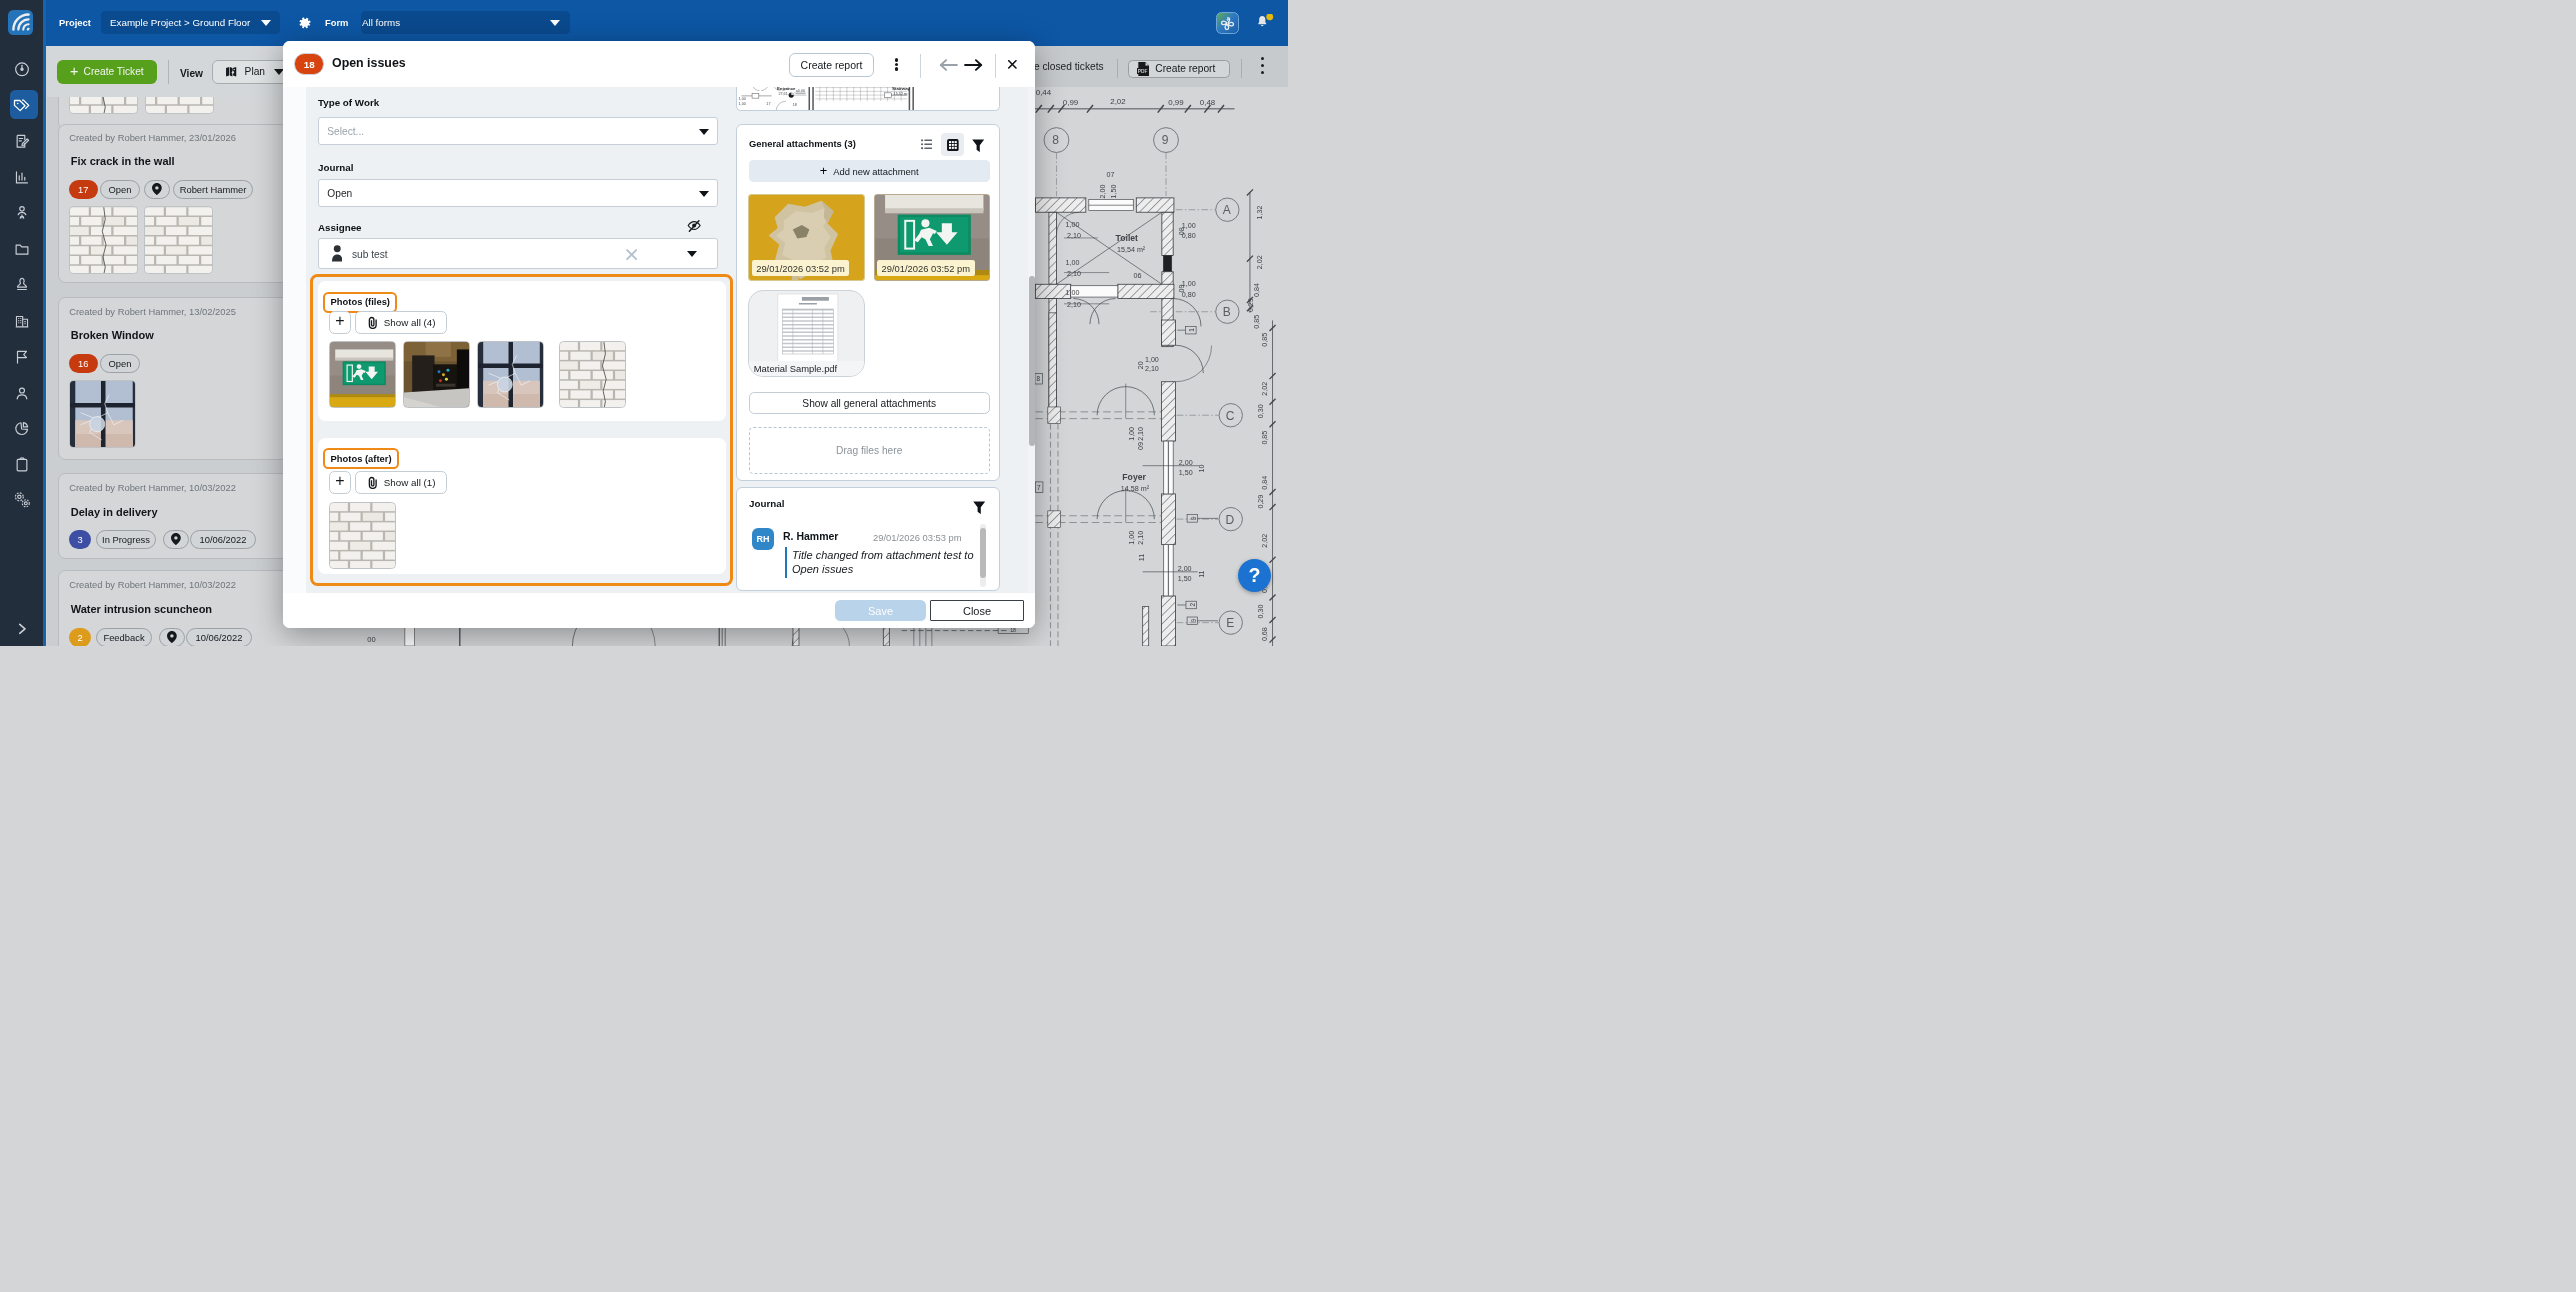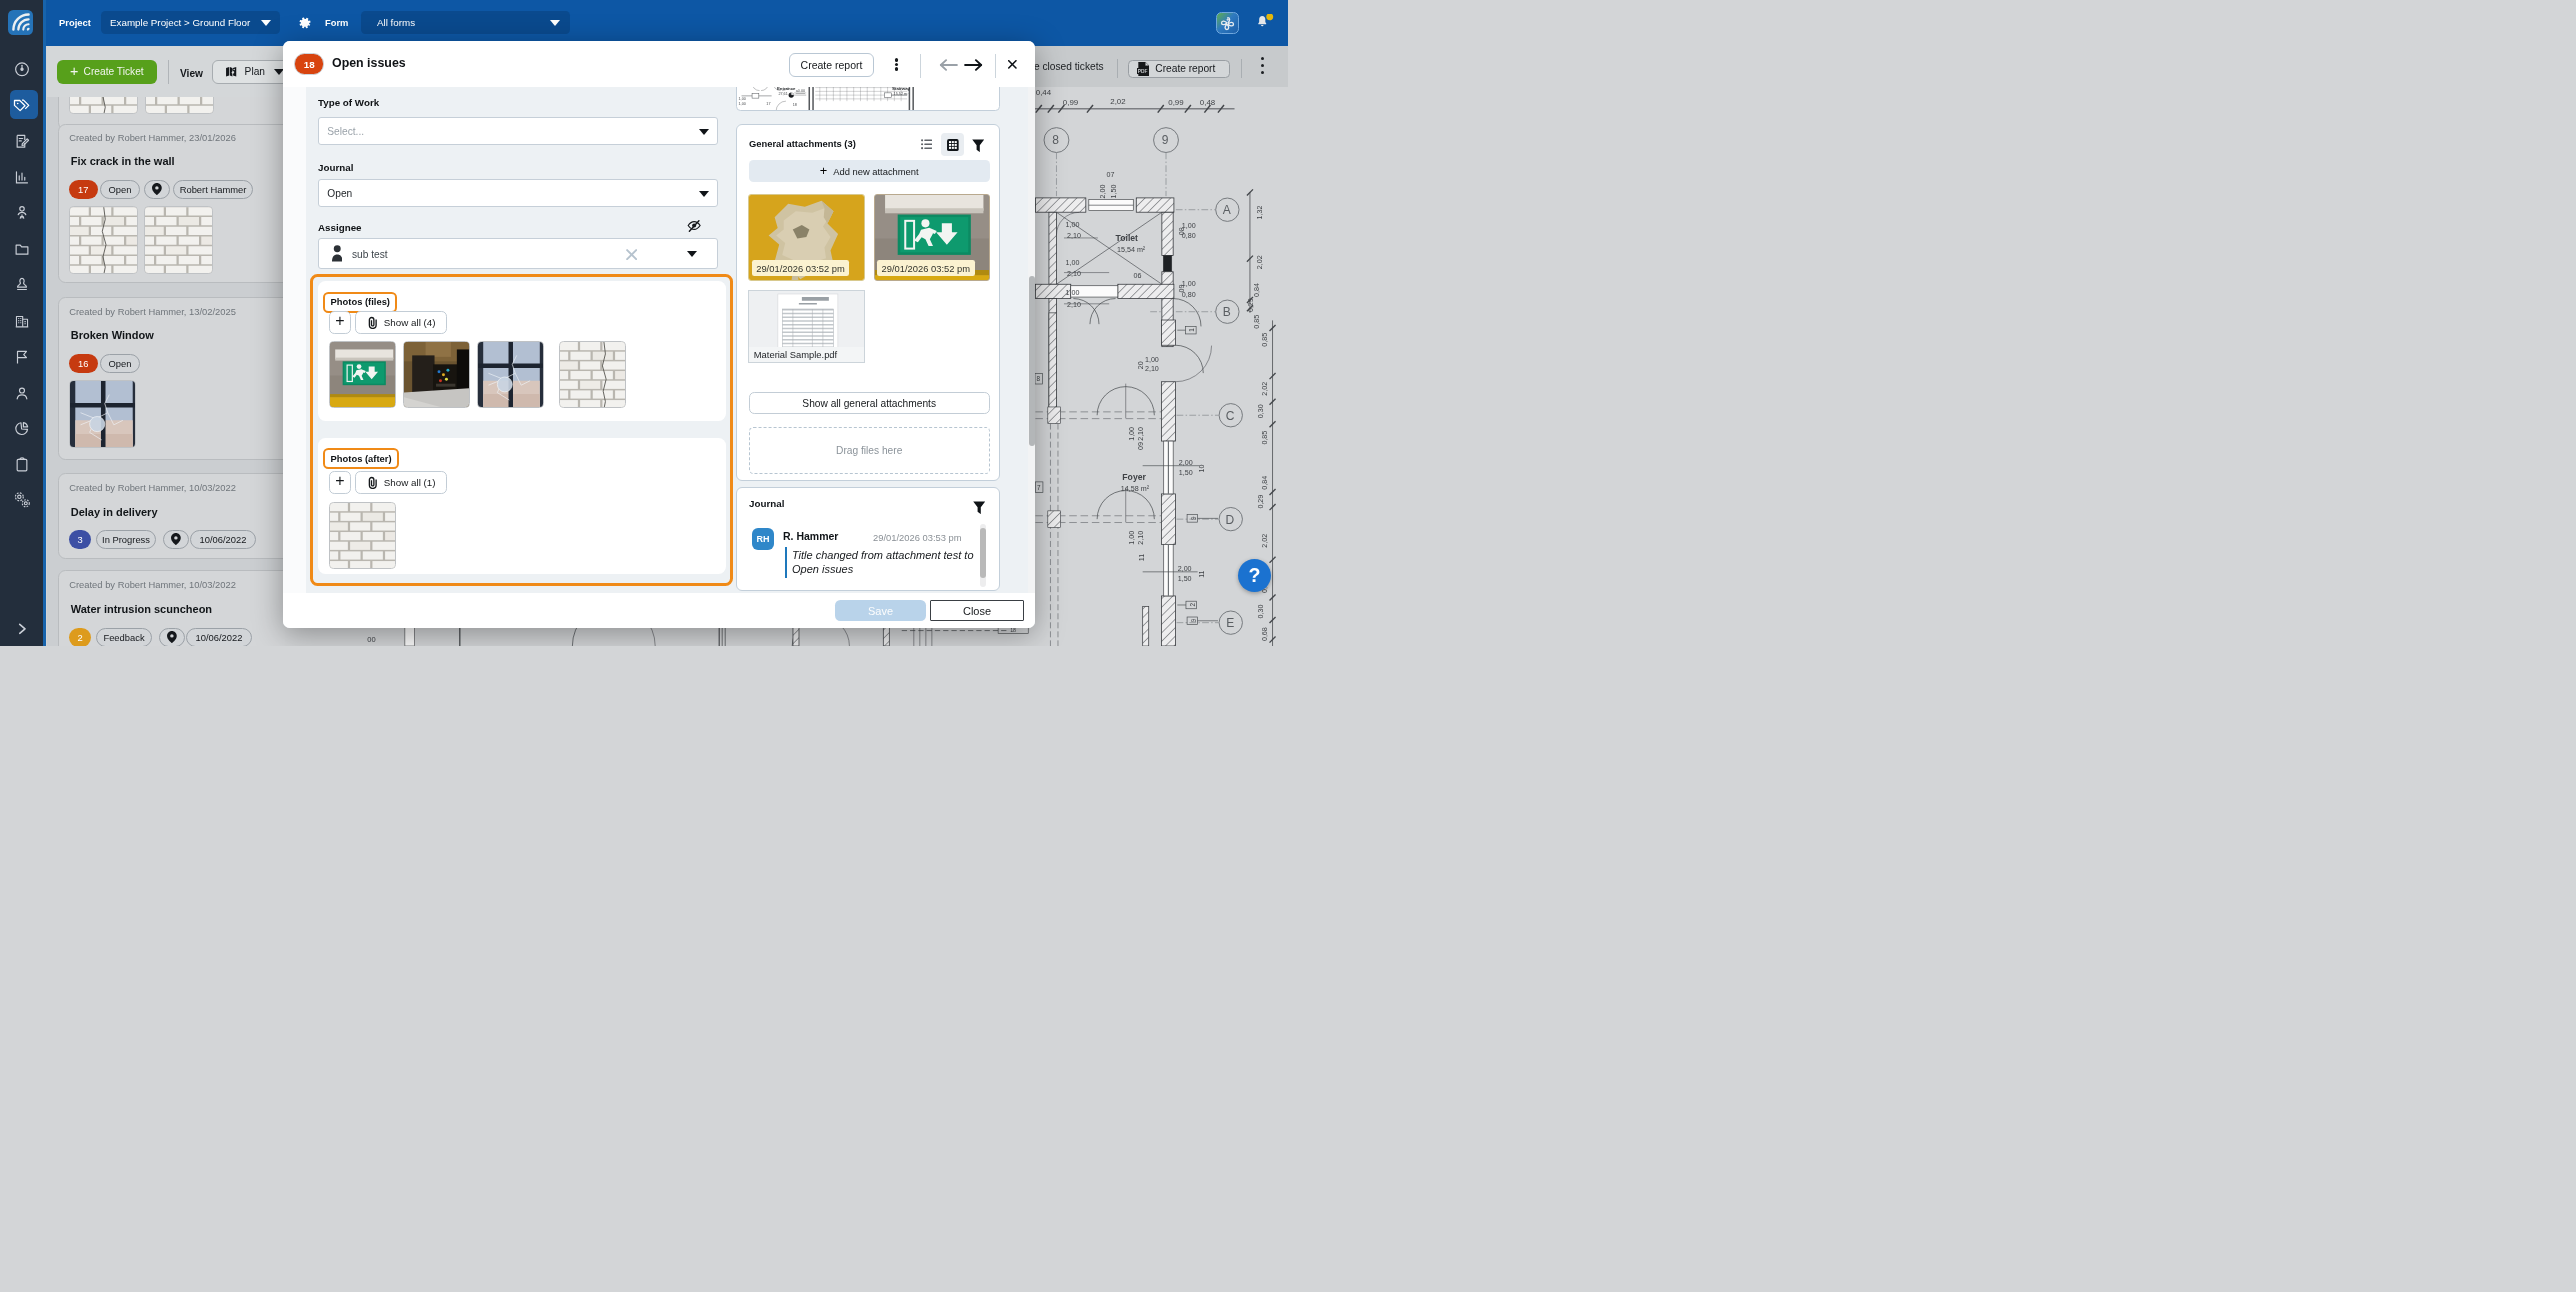--- a/index.html
+++ b/index.html
@@ -325,21 +325,21 @@
       </div>
     </div>
   </div>
   <div id="topbar">
     <div class="abs tb-label" style="left:16px;top:16.6px">Project</div>
     <div class="tb-drop" style="left:58px;width:179px;padding-left:9px">Example Project &gt; Ground Floor<span class="caret" style="margin-left:10.5px"></span></div>
     <svg class="abs" style="left:254px;top:16px" width="15" height="15" viewBox="0 0 20 20">
         <path fill="#fff" d="M10 6.5A3.5 3.5 0 1 0 10 13.5 3.5 3.5 0 0 0 10 6.5zm0 5.5a2 2 0 1 1 0-4 2 2 0 0 1 0 4zM17.8 11.2l-1.6-.4a6.3 6.3 0 0 0 0-1.6l1.6-.4c.2-.05.3-.2.3-.4l-.5-2c-.05-.2-.25-.3-.45-.25l-1.6.4a6.3 6.3 0 0 0-1.1-1.2l.7-1.5c.1-.2 0-.4-.2-.5l-1.8-1c-.2-.1-.4 0-.5.15l-.9 1.4a6.3 6.3 0 0 0-1.6 0L9.3 2.1c-.1-.2-.3-.3-.5-.2l-1.9.7c-.2.1-.3.3-.2.5l.6 1.55c-.45.33-.85.73-1.18 1.18L4.5 5.3c-.2-.07-.4.03-.47.23l-.6 1.9c-.06.2.05.4.25.46l1.6.4a6.3 6.3 0 0 0 0 1.6l-1.6.46c-.2.06-.3.26-.25.46l.62 1.9c.07.2.27.3.47.22l1.58-.55c.33.45.73.84 1.18 1.17l-.6 1.56c-.08.2.02.4.22.48l1.9.66c.2.07.4-.04.47-.23l.54-1.6a6.3 6.3 0 0 0 1.6 0l.56 1.6c.07.2.28.3.48.22l1.86-.7c.2-.08.28-.3.2-.48l-.7-1.52c.44-.34.83-.74 1.15-1.2l1.6.52c.2.06.4-.05.46-.25l.56-1.9c.06-.2-.06-.4-.26-.45z"></path>
       </svg>
     <div class="abs tb-label" style="left:282px;top:16.6px">Form</div>
-    <div class="tb-drop" style="left:318px;width:209px;padding-left:16px">All forms<span class="caret" style="position:absolute;right:10.5px"></span></div>
+    <div class="tb-drop" style="left:318px;width:209px;padding-left:1px">All forms<span class="caret" style="position:absolute;right:10.5px"></span></div>
     <div class="abs" style="left:1173px;top:12.4px;width:22.6px;height:22px;border-radius:5.3px;background:linear-gradient(135deg,#5fae4e 0%,#2f7ac0 45%,#1b5ea9 100%);border:1.1px solid #6fa7dd;box-sizing:border-box">
       <svg style="position:absolute;left:2.6px;top:2.3px" width="15" height="15" viewBox="0 0 24 24">
           <g fill="none" stroke="#e8ecef" stroke-width="2.2" stroke-linecap="round">
             <path d="M10.5 10.5 C7 7 2.5 7.5 2.5 11 C2.5 14.5 7 15 10.5 11.5 M10.5 13.5 C7 17 7.5 21.5 11 21.5 C14.5 21.5 15 17 11.5 13.5 M13.5 13.5 C17 17 21.5 16.5 21.5 13 C21.5 9.5 17 9 13.5 12.5 M13 10.5 C16.5 7 16 2.5 12.5 2.5"></path>
             <path d="M11 5.5 L12.5 4 L14 5.5 L12.5 7 Z" fill="#e8ecef" stroke-width="1"></path>
           </g>
         </svg>
     </div>
     <svg class="abs" style="left:1214px;top:14.3px" width="18" height="18" viewBox="0 0 24 24">
         <path fill="#e4e6e8" d="M7 2.5 C4.5 2.5 2.9 4.4 2.9 7 V10.5 L1.6 12.9 C1.45 13.2 1.67 13.6 2 13.6 H12 C12.33 13.6 12.55 13.2 12.4 12.9 L11.1 10.5 V7 C11.1 4.4 9.5 2.5 7 2.5 Z M5.4 14.6 a1.6 1.6 0 0 0 3.2 0 Z"></path>
@@ -921,21 +921,21 @@
               <path d="M36.5 38 L43 36.5 L46 41 L43.5 45.5 L46 51 L42.5 51 L40 45.5 L37 44 L34 48 L31 46.5 L35 41.5 Z"></path>
               <path d="M43 36.5 L49 39 L47.5 41.5 L42.5 39.5 Z"></path>
               <path d="M53 33 H61 V40 H65.5 L57 50 L48.5 40 H53 Z"></path>
             </g>
             <rect x="0" y="74" width="92" height="16" fill="#d8a912"></rect>
             <rect x="0" y="70" width="92" height="4" fill="#b08a10"></rect>
           </svg>
       </div>
       <div class="abs" style="left:14.7px;top:135px;background:#fbf2d0;border-radius:2.3px;padding:2.6px 4.5px;font-size:9.4px;color:#33342c">29/01/2026 03:52 pm</div>
       <div class="abs" style="left:140px;top:135px;background:#fbf2d0;border-radius:2.3px;padding:2.6px 4.5px;font-size:9.4px;color:#33342c">29/01/2026 03:52 pm</div>
-      <div class="abs" style="left:11.3px;top:165px;width:117px;height:73px;border-radius:0;overflow:hidden;border:0.8px solid #ccd4da;background:#eef0f2">
+      <div class="abs" style="left:11.3px;top:165px;width:117px;height:87px;border-radius:15px;overflow:hidden;border:0.8px solid #ccd4da;background:#eef0f2">
         <svg width="117" height="72" viewBox="0 0 155 96">
             <rect x="38" y="4" width="80" height="104" fill="#fff" stroke="#d5d8da" stroke-width="0.8"></rect>
             <g fill="#9aa0a5">
               <rect x="70" y="8" width="36" height="5"></rect>
               <rect x="66" y="16" width="24" height="2"></rect>
             </g>
             <g fill="#c2c7cb">
               <rect x="44" y="24" width="68" height="2"></rect>
               <rect x="44" y="29" width="68" height="2"></rect>
               <rect x="44" y="34" width="68" height="2"></rect>

